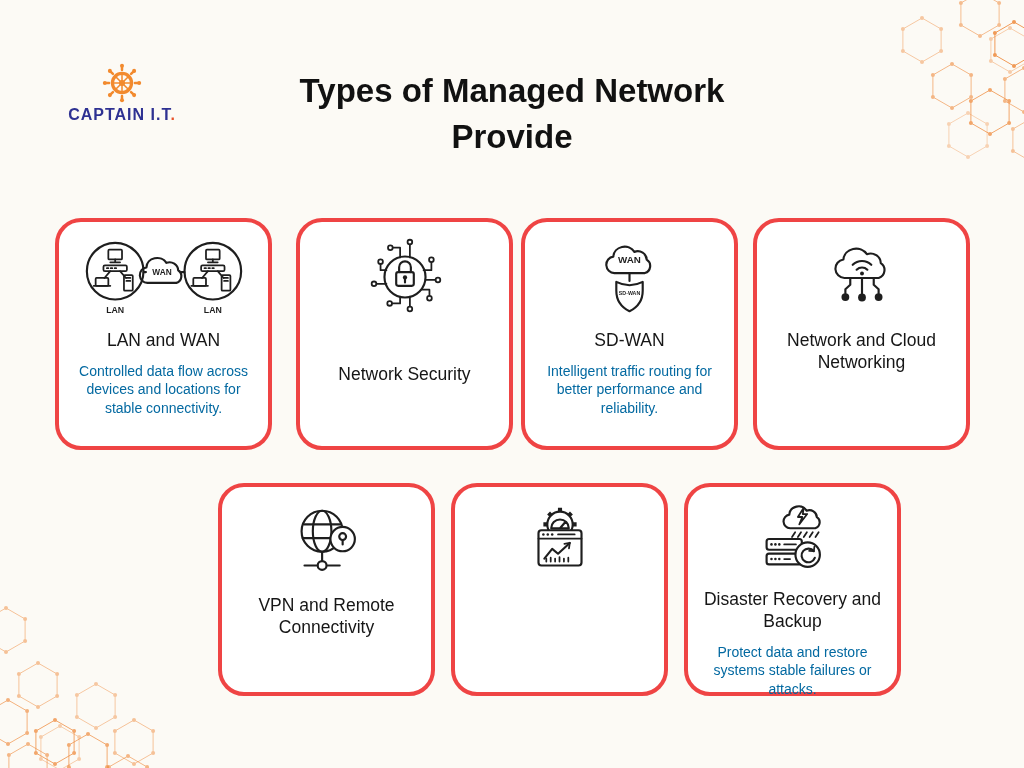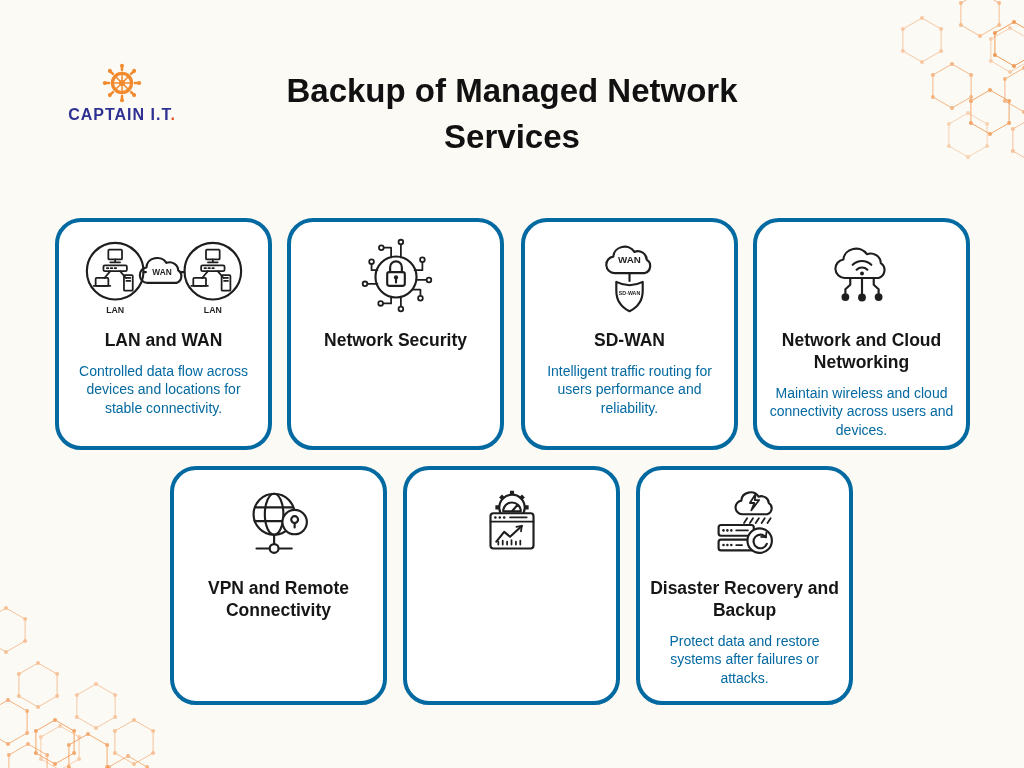--- a/index.html
+++ b/index.html
@@ -5,28 +5,28 @@
   html,body{margin:0;padding:0;}
   .canvas{position:relative;width:1024px;height:768px;background:#FCFAF5;overflow:hidden;
           font-family:"Liberation Sans",sans-serif;color:#1a1a1a;padding-left:22px;}
   .hexlayer{position:absolute;inset:0;pointer-events:none;}
   .logo{position:absolute;left:60px;top:62px;width:124px;text-align:center;}
   .logo .wheel{display:block;margin:0 auto 2px auto;}
   .logo .brand{font-size:16px;font-weight:bold;letter-spacing:1px;color:#2E3192;white-space:nowrap;}
   .logo .brand .dot{color:#E8522B;}
   .page-title{position:absolute;left:252px;top:68px;width:520px;text-align:center;
               font-size:33px;line-height:1.40;font-weight:bold;color:#111;}
-  .card{position:absolute;width:217px;background:#ffffff;border:4px solid #0369a1;border-radius:26px;
+  .card{position:absolute;width:217px;background:#ffffff;border:4px solid #ef4444;border-radius:26px;
         box-sizing:border-box;display:flex;flex-direction:column;align-items:center;padding:0 10px;}
   .row1{top:218px;height:232px;}
-  .row2{top:466px;height:239px;}
-  .c1{left:55px;} .c2{left:287px;} .c3{left:521px;} .c4{left:753px;}
+  .row2{top:483px;height:213px;margin-left:48px;}
+  .c1{left:55px;} .c2{left:296px;gap:34px;} .c3{left:521px;} .c4{left:753px;}
   .c5{left:170px;} .c6{left:403px;} .c7{left:636px;}
   .icon-box{height:94px;margin-top:8px;display:flex;align-items:center;justify-content:center;}
-  .card-title{font-size:17.5px;font-weight:bold;text-align:center;line-height:1.25;margin-top:6px;color:#161616;}
+  .card-title{font-size:17.5px;font-weight:normal;text-align:center;line-height:1.25;margin-top:6px;color:#161616;}
   .card-desc{font-size:14px;text-align:center;line-height:1.32;margin-top:10px;color:#0369a1;}
   
   .s{stroke:#1E1E1E;stroke-width:2.2;fill:none;stroke-linecap:round;stroke-linejoin:round;}
   .s18{stroke:#1E1E1E;stroke-width:1.8;fill:none;stroke-linecap:round;stroke-linejoin:round;}
   .sw{stroke:#1E1E1E;stroke-width:2.2;fill:#ffffff;stroke-linecap:round;stroke-linejoin:round;}
   .f{fill:#1E1E1E;stroke:none;}
   .tt{stroke:#1E1E1E;stroke-width:4.2;fill:none;stroke-linecap:butt;}
   .t{fill:#1E1E1E;font-family:"Liberation Sans",sans-serif;font-weight:bold;}
   .hx{stroke:#EF8A3C;fill:none;stroke-width:1;}
   .hd{fill:#EF8A3C;stroke:none;}
@@ -90,21 +90,21 @@
           <circle cx="9.3" cy="9.3" r="2.1"></circle>
             <circle cx="34.7" cy="34.7" r="2.1"></circle>
           <circle cx="34.7" cy="9.3" r="2.1"></circle>
             <circle cx="9.3" cy="34.7" r="2.1"></circle>
         </g>
       </g>
     </svg>
     <div class="brand"><span>CAPTAIN I.T</span><span class="dot">.</span></div>
   </div>
 
-  <div class="page-title">Backup of Managed Network Services</div>
+  <div class="page-title">Types of Managed Network Provide</div>
 
   <div class="card row1 c1">
     <div class="icon-box">
       <svg width="166" height="90" viewBox="0 0 170 88">
         <circle class="s" cx="35" cy="38" r="29"></circle>
         <circle class="s" cx="135" cy="38" r="29"></circle>
         <g class="s18">
           <rect x="28" y="16" width="14" height="10" rx="1"></rect>
             <path d="M35,26 V29 M30,29 H40"></path>
           <rect x="23" y="32" width="24" height="6" rx="1.5"></rect>
@@ -172,40 +172,39 @@
     <div class="icon-box">
       <svg width="88" height="88" viewBox="0 0 90 90">
         <path class="s" d="M29,41 a8.5,8.5 0 0 1 -1,-16.9 a11.5,10.5 0 0 1 21.5,-4.8 a9.2,8.8 0 0 1 12.6,8 a7.6,7.6 0 0 1 -1.9,13.7 z"></path>
         <text class="t" x="44.5" y="30.5" font-size="10" text-anchor="middle">WAN</text>
         <path class="s" d="M44.5,41 V49"></path>
         <path class="s" d="M31,50 c5,2.6 9,3.4 13.5,3.4 c4.5,0 8.5,-0.8 13.5,-3.4 v9 c0,11.5 -5.5,17 -13.5,21 c-8,-4 -13.5,-9.5 -13.5,-21 z"></path>
         <text class="t" x="44.5" y="63.5" font-size="5.4" text-anchor="middle">SD-WAN</text>
       </svg>
     </div>
     <div class="card-title">SD-WAN</div>
-    <div class="card-desc">Intelligent traffic routing for users performance and reliability.</div>
+    <div class="card-desc">Intelligent traffic routing for better performance and reliability.</div>
   </div>
 
   <div class="card row1 c4">
     <div class="icon-box">
       <svg width="88" height="88" viewBox="0 0 90 90">
         <path class="s" d="M27,46 a9.5,9.5 0 0 1 -1,-18.9 a13,12 0 0 1 24,-5.4 a10.4,10 0 0 1 14.2,9 a8.6,8.6 0 0 1 -2.1,15.3 z"></path>
         <path class="s" d="M35.5,32.5 a13.5,13.5 0 0 1 19,0"></path>
         <path class="s" d="M39.5,37.5 a8,8 0 0 1 11,0"></path>
         <circle class="f" cx="45" cy="41.5" r="2"></circle>
         <path class="s" d="M45,46 V62"></path>
           <circle class="f" cx="45" cy="66" r="4"></circle>
         <path class="s" d="M33,46 V53 L28,57.5 V61.5"></path>
           <circle class="f" cx="28" cy="65.5" r="4"></circle>
         <path class="s" d="M57,46 V53 L62,57.5 V61.5"></path>
           <circle class="f" cx="62" cy="65.5" r="4"></circle>
       </svg>
     </div>
     <div class="card-title">Network and Cloud Networking</div>
-    <div class="card-desc">Maintain wireless and cloud connectivity across users and devices.</div>
   </div>
 
   <div class="card row2 c5">
     <div class="icon-box">
       <svg width="88" height="88" viewBox="0 0 90 90">
         <circle class="s" cx="40" cy="34" r="21"></circle>
         <ellipse class="s" cx="40" cy="34" rx="9.5" ry="21"></ellipse>
         <path class="s" d="M21.5,27 H58.5 M20,41 H60"></path>
         <circle class="sw" cx="61" cy="42" r="12.5"></circle>
         <circle class="s" cx="61" cy="39.5" r="3.5"></circle>
@@ -251,16 +250,16 @@
         <circle class="f" cx="23" cy="65.5" r="1.3"></circle>
           <circle class="f" cx="27" cy="65.5" r="1.3"></circle>
           <circle class="f" cx="31" cy="65.5" r="1.3"></circle>
         <path class="s18" d="M36,50.5 H48 M36,65.5 H42"></path>
         <circle class="sw" cx="60" cy="61" r="12.5"></circle>
         <path class="s" d="M66.3,57.5 a7,7 0 1 0 1,6.8"></path>
         <path class="s18" d="M66.3,57.5 l-4.8,-0.4 M66.3,57.5 l0.6,-4.8"></path>
       </svg>
     </div>
     <div class="card-title">Disaster Recovery and Backup</div>
-    <div class="card-desc">Protect data and restore systems after failures or attacks.</div>
+    <div class="card-desc">Protect data and restore systems stable failures or attacks.</div>
   </div>
 
 </div>
 
 </body></html>

